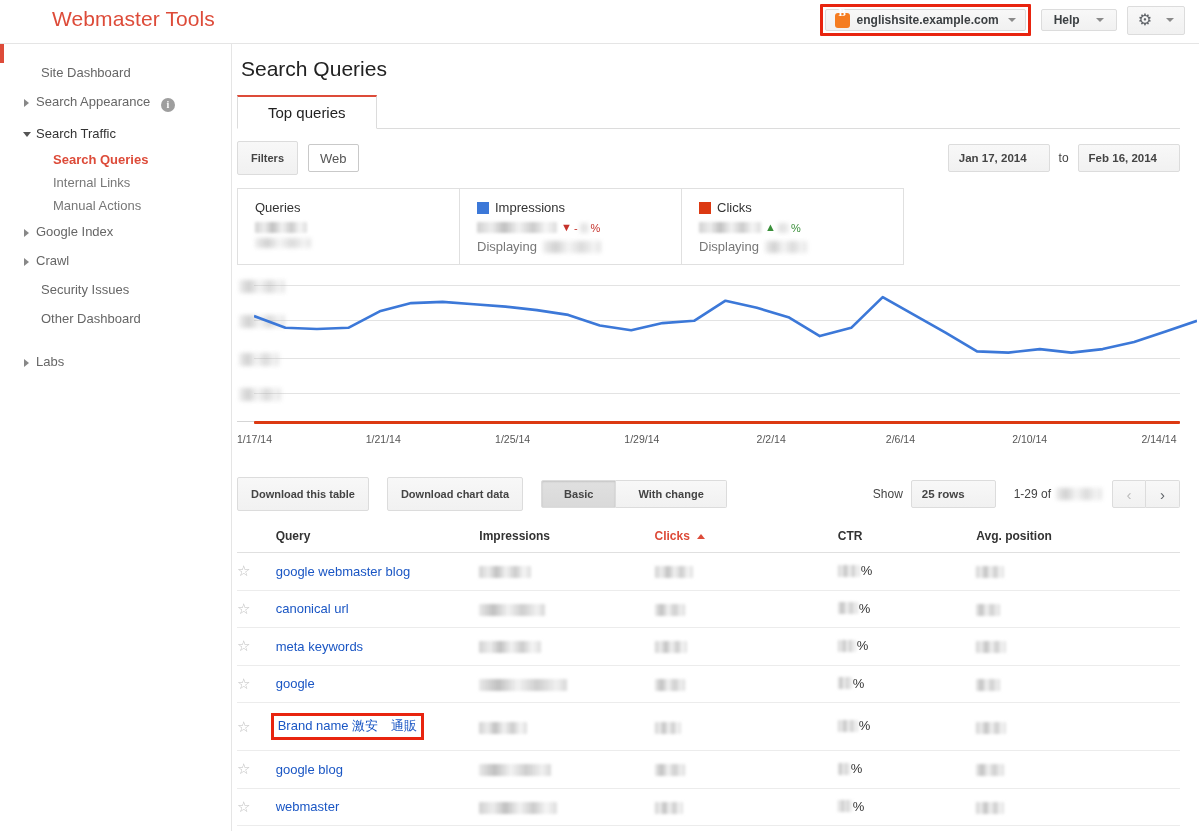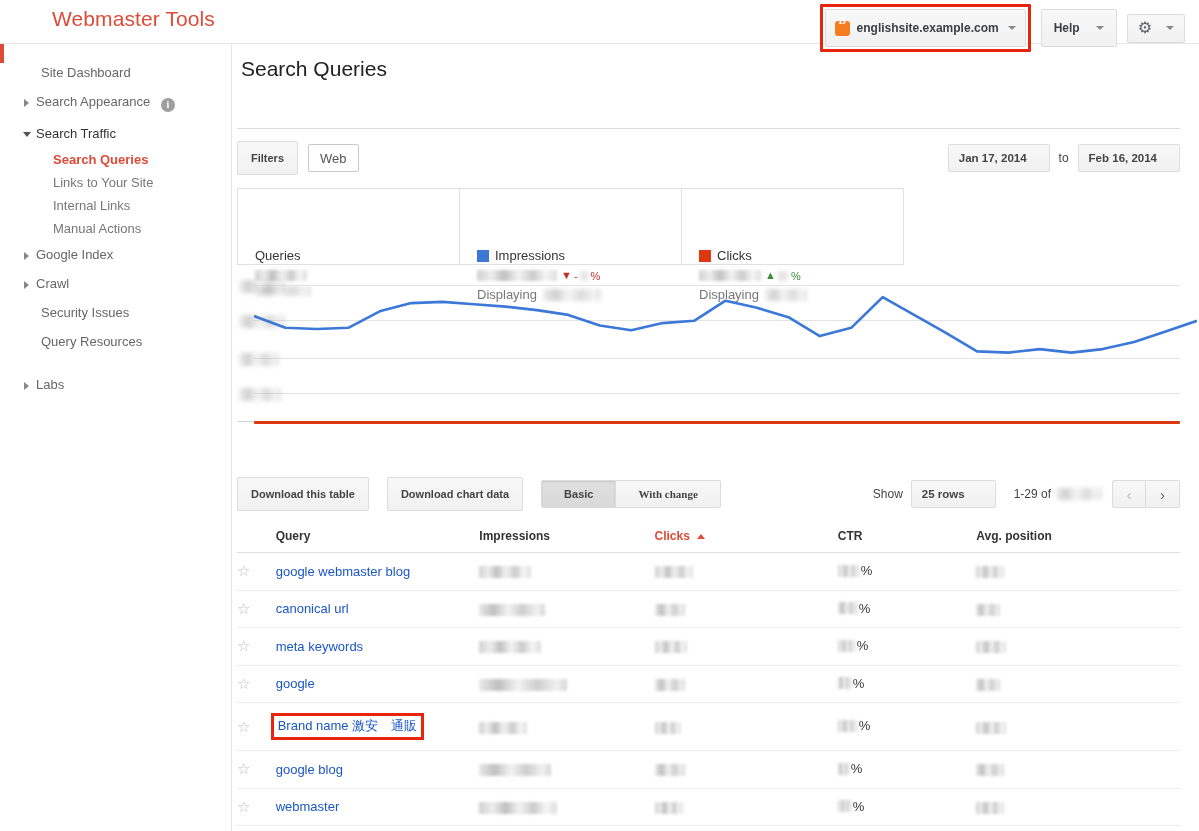--- a/index.html
+++ b/index.html
@@ -56,21 +56,21 @@
   .annot-box {
     border: 3px solid #e8240f;
     padding: 2px;
     border-radius: 1px;
     line-height: 0;
   }
   .gbtn {
     display: inline-flex;
     align-items: center;
     gap: 7px;
-    height: 38px;
+    height: 22px;
     padding: 0 9px;
     border: 1px solid #dcdcdc;
     border-radius: 2px;
     background: linear-gradient(#f8f8f8, #f1f1f1);
     font-size: 12px;
     font-weight: bold;
     color: #3c4043;
     white-space: nowrap;
     cursor: pointer;
   }
@@ -276,21 +276,20 @@
     padding: 11px 0 0 17px;
     border-right: 1px solid #e0e0e0;
   }
   .card:last-child { border-right: 0; }
   .card-head {
     font-size: 13px;
     color: #333;
     display: flex;
     align-items: center;
     gap: 6px;
-    margin-top: 48px;
   }
   .sq { width: 12px; height: 12px; display: inline-block; flex: 0 0 auto; }
   .card-val { margin-top: 5px; display: flex; align-items: center; gap: 4px; height: 15px; }
   .delta-ico { font-size: 11px; line-height: 1; }
   .delta-pct { font-size: 11px; color: #c5322b; display: flex; align-items: center; gap: 2px; }
   .delta-pct.up { color: #3a8f3a; }
   .card-disp {
     margin-top: 4px;
     font-size: 13px;
     color: #777;
@@ -360,21 +359,21 @@
     border: 1px solid #dcdcdc;
     font-size: 11px;
     font-weight: bold;
     color: #444;
     background: linear-gradient(#f8f8f8, #f1f1f1);
     display: inline-flex;
     align-items: center;
     cursor: pointer;
   }
   .seg .segbtn:first-child { border-radius: 2px 0 0 2px; }
-  .seg .segbtn:last-child { border-radius: 0 2px 2px 0; border-left: 0; font-family: Liberation Serif, serif; }
+  .seg .segbtn:last-child { border-radius: 0 2px 2px 0; border-left: 0; }
   .seg .segbtn.on { background: linear-gradient(#e0e0e0, #d9d9d9); box-shadow: inset 0 1px 2px rgba(0,0,0,.12); }
   .show-lbl { font-size: 12px; color: #444; margin-right: 8px; }
   .rows-sel {
     height: 28px;
     padding: 0 10px;
     border: 1px solid #dcdcdc;
     border-radius: 2px;
     background: linear-gradient(#f8f8f8, #f1f1f1);
     font-size: 11.5px;
     font-weight: bold;
@@ -504,52 +503,52 @@
     </div>
     <div class="nav-item group open open-label">
       <span class="tri"></span>
       <span>Search Traffic</span>
     </div>
     <div class="nav-sub active">
       <span class="active-bar"></span>
       <span>Search Queries</span>
     </div>
     <div class="nav-sub">
-      <span>Links to Your Site</span>
-    </div>
-    <div class="nav-sub">
       <span>Internal Links</span>
     </div>
     <div class="nav-sub">
       <span>Manual Actions</span>
     </div>
     <div class="nav-item group">
       <span class="tri"></span>
       <span>Google Index</span>
     </div>
     <div class="nav-item group">
       <span class="tri"></span>
       <span>Crawl</span>
     </div>
     <div class="nav-item">
       <span>Security Issues</span>
     </div>
     <div class="nav-item">
-      <span>Query Resources</span>
+      <span>Other Dashboard</span>
     </div>
     <div class="nav-item group" style="margin-top:14px">
       <span class="tri"></span>
       <span>Labs</span>
     </div>
   </div>
 
   <div class="main">
     <h1 class="page-title">Search Queries</h1>
 
     <div class="tabs">
+      <div class="tab active">
+        <span>Top queries</span>
+      </div>
     </div>
 
     <div class="toolbar-row">
       <div class="btn-gray">
         <span>Filters</span>
       </div>
       <div class="chip">
         <span>Web</span>
       </div>
       <div class="spacer"></div>
@@ -628,20 +627,30 @@
       <div class="ylabel rd l2 lite" style="top:78px;width:40px"></div>
       <div class="ylabel rd l2 lite" style="top:113px;width:42px"></div>
 
       <svg id="chart-svg" width="100%" height="145" viewBox="0 0 919 145" preserveAspectRatio="none" style="position:absolute;left:17px;top:0;">
         <polyline id="impr-line" fill="none" stroke="#3c78d8" stroke-width="2.6" stroke-linejoin="round" points="0.0,41.0 30.6,52.8 61.3,54.0 91.9,52.8 122.5,36.3 153.2,28.1 183.8,26.9 214.4,29.2 245.1,31.6 275.7,35.1 306.3,39.9 337.0,50.5 367.6,55.2 398.2,48.1 428.9,45.8 459.5,25.7 490.1,32.8 520.8,42.2 551.4,61.1 582.0,52.8 612.7,22.2 643.3,39.9 673.9,57.6 704.6,76.4 735.2,77.6 765.8,74.1 796.5,77.6 827.1,74.1 857.7,67.0 888.4,56.4 919.0,45.8"></polyline>
       </svg>
 
       <div class="axis-line"></div>
       <div class="redline"></div>
 
+      <div class="xlabels" id="xlabels">
+          <div class="xlab first" style="left: 0px;">1/17/14</div>
+          <div class="xlab" style="left: 146.286px;">1/21/14</div>
+          <div class="xlab" style="left: 275.571px;">1/25/14</div>
+          <div class="xlab" style="left: 404.857px;">1/29/14</div>
+          <div class="xlab" style="left: 534.143px;">2/2/14</div>
+          <div class="xlab" style="left: 663.429px;">2/6/14</div>
+          <div class="xlab" style="left: 792.714px;">2/10/14</div>
+          <div class="xlab" style="left: 922px;">2/14/14</div>
+        </div>
     </div>
 
     <div class="tbl-toolbar">
       <div class="btn-gray">
         <span>Download this table</span>
       </div>
       <div class="btn-gray" style="margin-left:18px">
         <span>Download chart data</span>
       </div>
       <div class="seg">

